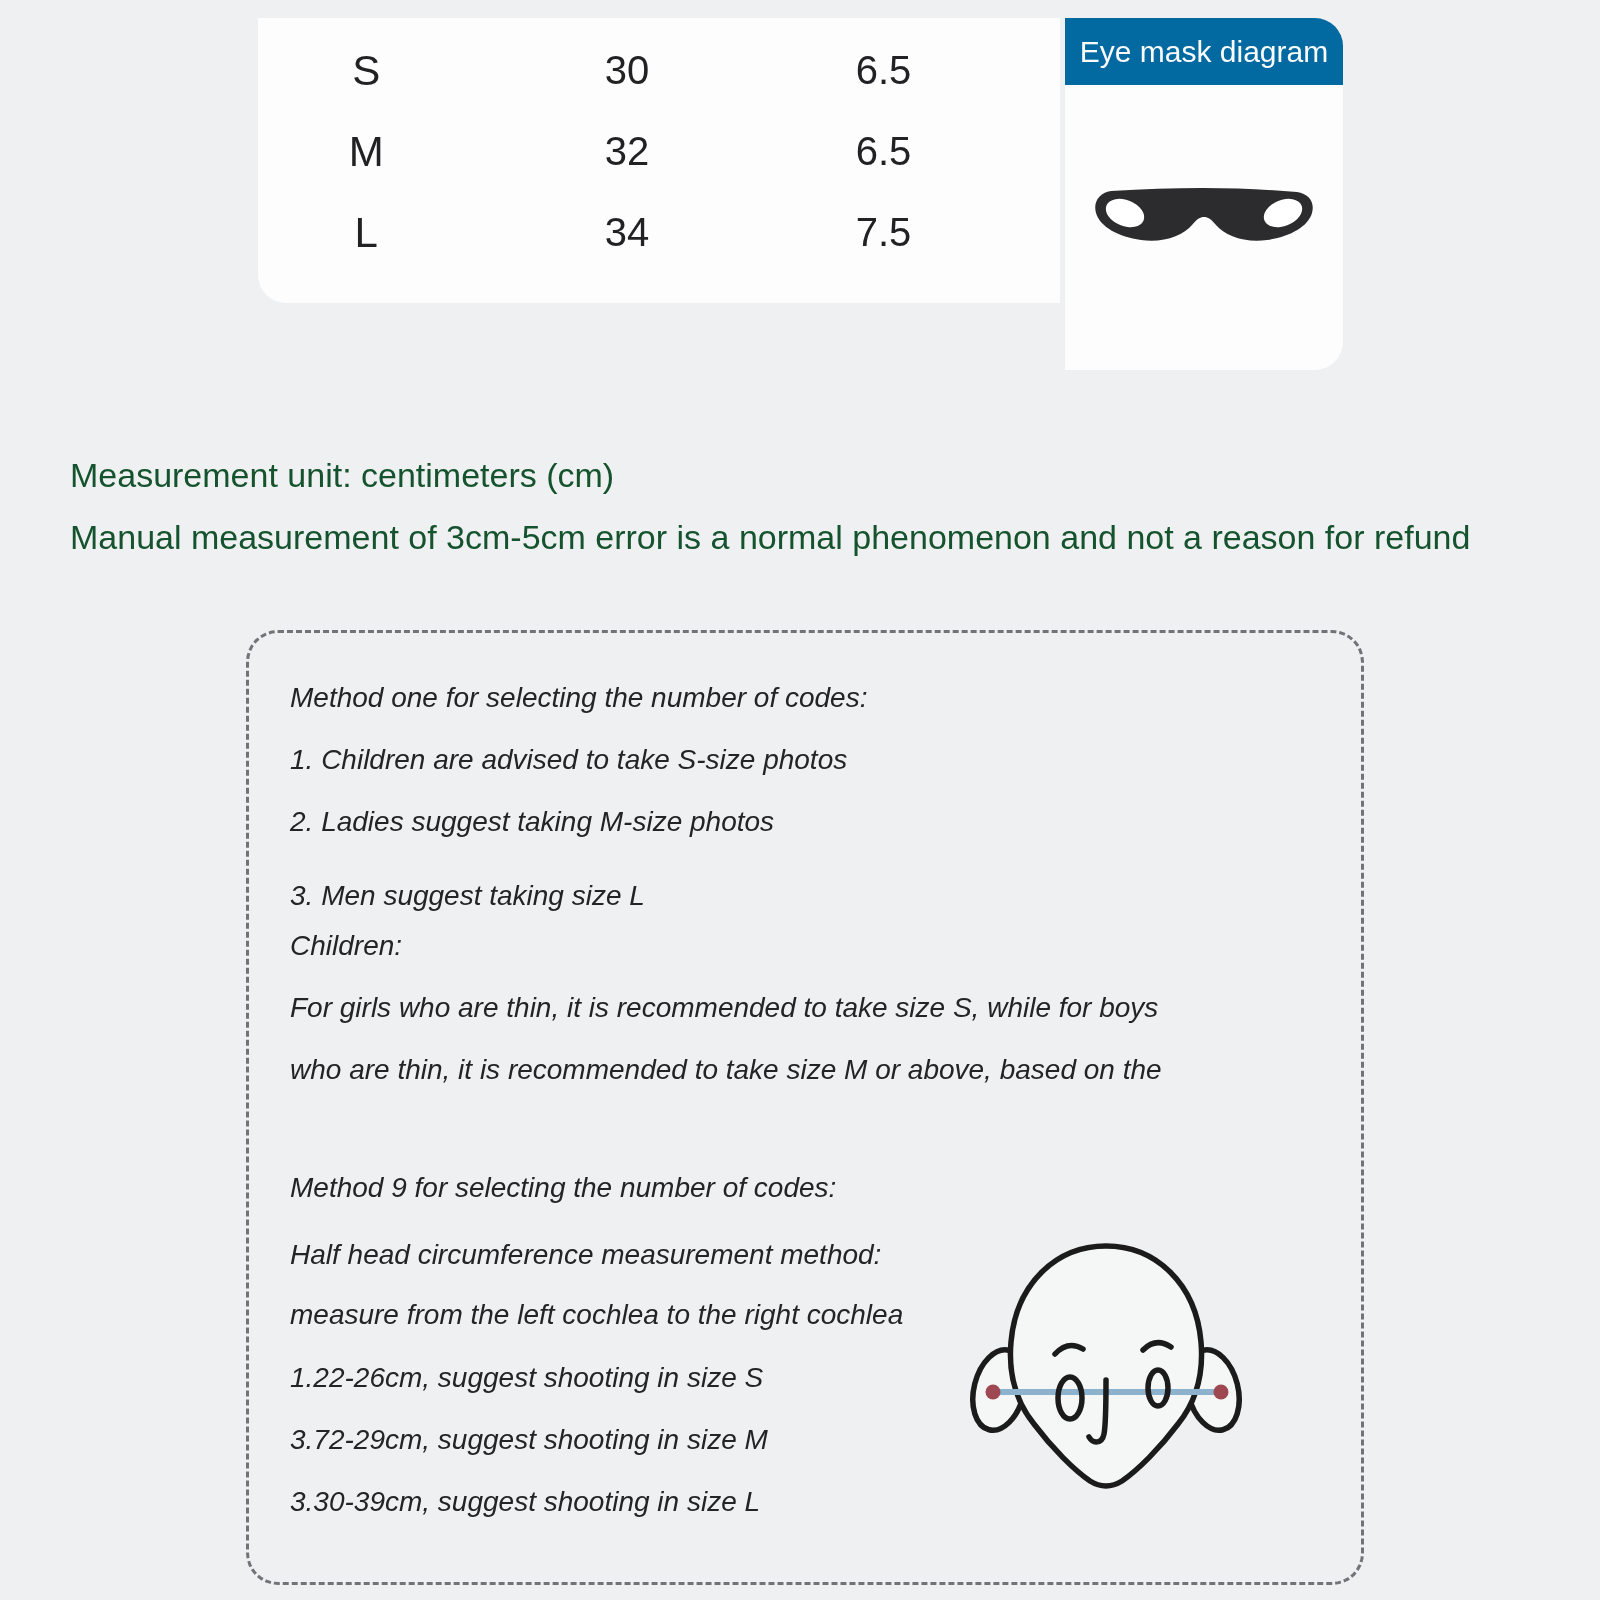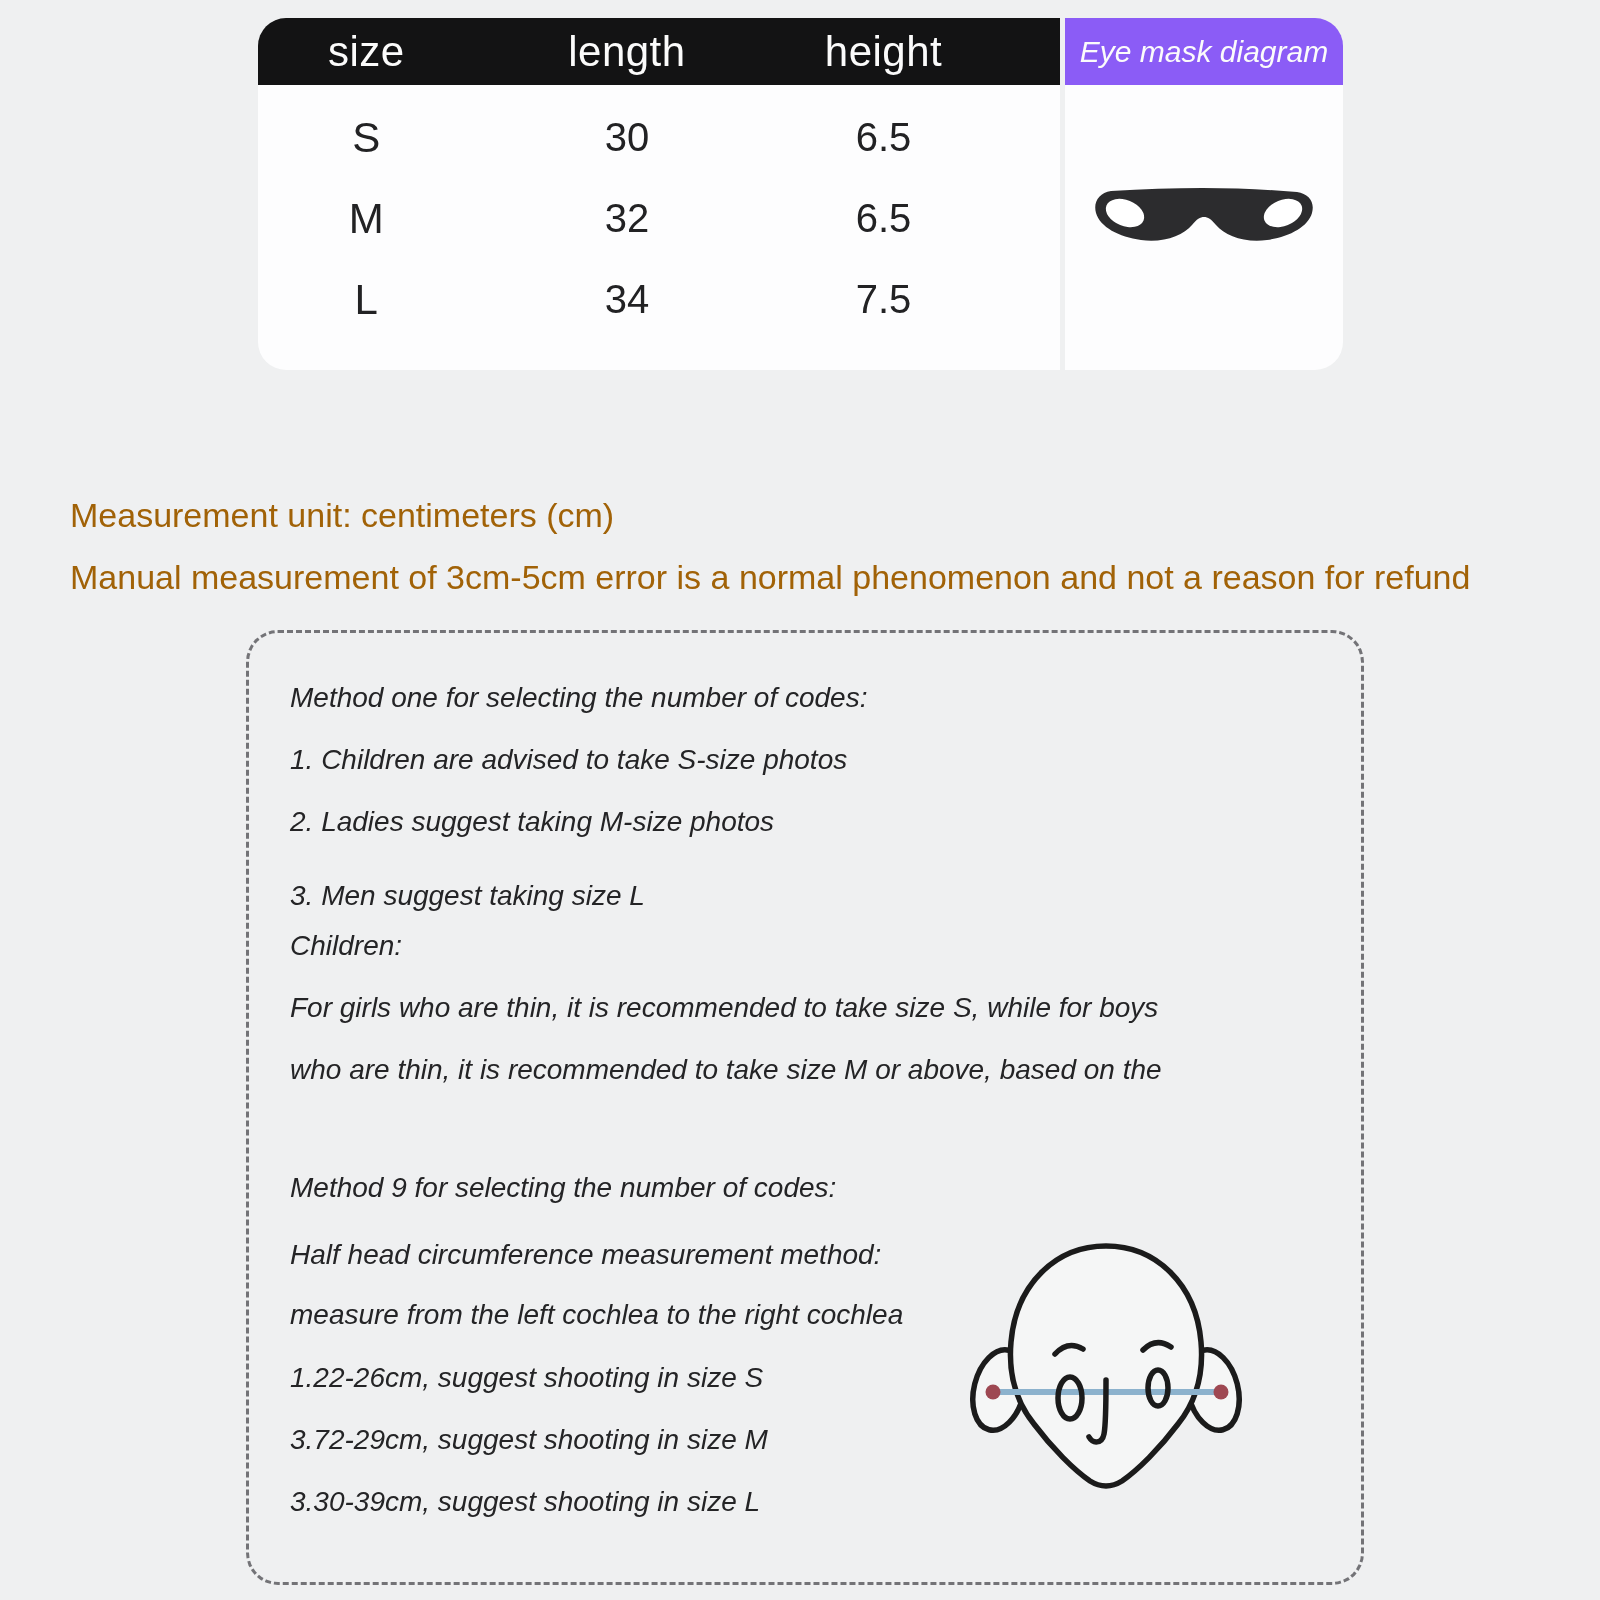--- a/index.html
+++ b/index.html
@@ -16,42 +16,42 @@
   .panel-main{position:absolute;left:258px;top:18px;width:802px;}
   .panel-diagram{position:absolute;left:1065px;top:18px;width:278px;}
   .thead{
     height:67px;background:#131314;color:#fbfbfb;
     display:grid;grid-template-columns:27% 38% 26% 9%;
     align-items:center;text-align:center;
     font-size:42px;letter-spacing:.5px;
     border-radius:28px 0 0 0;
   }
   .thead-diagram{
-    height:67px;background:#8b5cf6;color:#fbfbfb;
+    height:67px;background:#0369a1;color:#fbfbfb;
     display:flex;align-items:center;justify-content:center;
-    font-size:30px;border-radius:0 28px 0 0;font-style:italic;
+    font-size:30px;border-radius:0 28px 0 0;
   }
   .tbody{
     height:285px;background:#fdfdfe;border-radius:0 0 0 28px;
     padding-top:12px;box-sizing:border-box;
     display:grid;grid-template-columns:27% 38% 26% 9%;
     grid-auto-rows:81px;align-items:center;text-align:center;
     font-size:40px;color:#222224;
   }
   .tbody .sz{font-size:42px;}
   .tbody-diagram{
     position:relative;height:285px;background:#fdfdfe;
     border-radius:0 0 28px 0;
   }
   .eyemask-svg{position:absolute;left:24px;top:97px;}
 
   
   .note{
     position:absolute;left:70px;height:44px;line-height:44px;
-    font-size:34px;color:#a16207;white-space:nowrap;margin-top:40px;
+    font-size:34px;color:#14532d;white-space:nowrap;
   }
   .note1{top:453px;}
   .note2{top:515px;}
 
   
   .instruction-box{
     position:absolute;left:246px;top:630px;width:1118px;height:955px;
     box-sizing:border-box;border:3px dashed #737377;border-radius:32px;
   }
   .iline{
@@ -59,26 +59,20 @@
     font-size:28px;color:#242426;white-space:nowrap;font-style:italic;
   }
   .head-svg{position:absolute;left:711px;top:585px;}
 </style>
 </head>
 <body>
 
 <div class="page">
 
   <div class="panel-main">
-    <div class="thead">
-      <span>size</span>
-      <span>length</span>
-      <span>height</span>
-      <span></span>
-    </div>
     <div class="tbody">
       <span class="sz">S</span>
       <span>30</span>
       <span>6.5</span>
       <span></span>
       <span class="sz">M</span>
       <span>32</span>
       <span>6.5</span>
       <span></span>
       <span class="sz">L</span>

